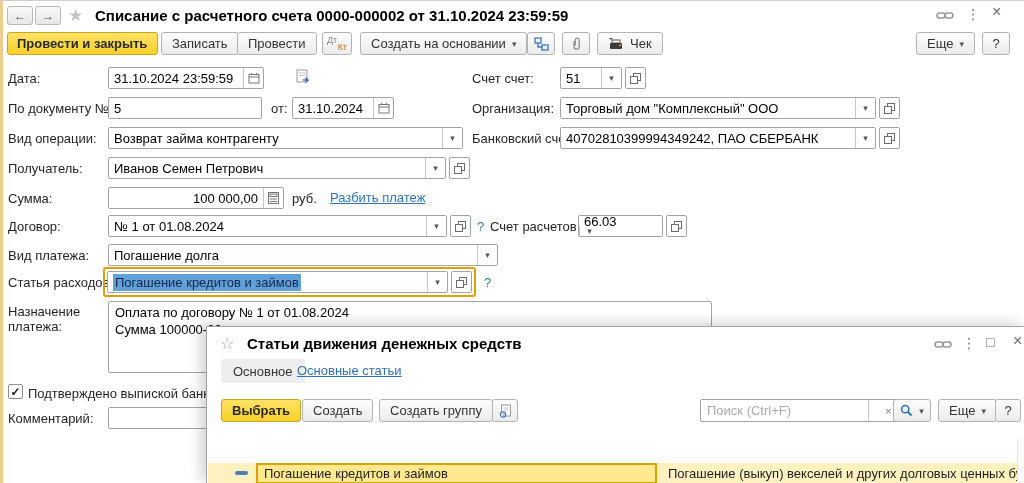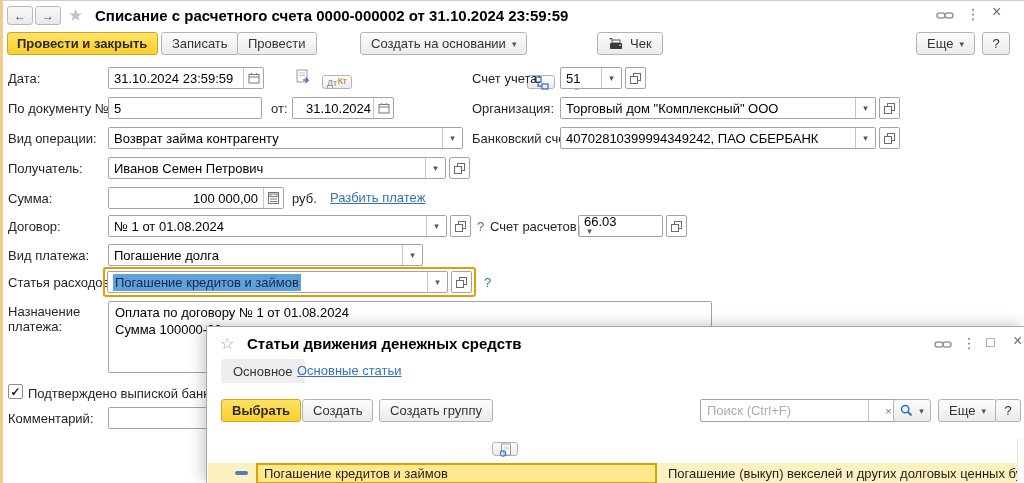--- a/index.html
+++ b/index.html
@@ -24,22 +24,22 @@
              border-radius:2px; display:flex; align-items:center; justify-content:center; }
   .focus-ring { position:absolute; border:2px solid #e0a100; border-radius:3px; pointer-events:none; }
   .sel { background:#62a0d8; color:#10284f; padding:1px 2px; }
 
   
   .btn { position:absolute; height:23px; border:1px solid #b3b3b3; border-radius:3px;
          background:linear-gradient(#fdfdfd,#ebebeb); color:#333; font-size:13px;
          display:flex; align-items:center; justify-content:center; padding:0 10px; white-space:nowrap; }
   .btn.yellow { background:linear-gradient(#ffe266,#fbd02b); border-color:#c8a728; font-weight:bold; color:#2b2b2b; }
   .btn .dd { font-size:9px; color:#555; margin-left:6px; }
-  .iconbtn { position:absolute; width:28px; height:14px; border:1px solid #b3b3b3; border-radius:3px;
-             background:linear-gradient(#fdfdfd,#ebebeb); display:flex; justify-content:center;margin-top:43px; }
+  .iconbtn { position:absolute; width:28px; height:23px; border:1px solid #b3b3b3; border-radius:3px;
+             background:linear-gradient(#fdfdfd,#ebebeb); display:flex; align-items:center; justify-content:center; }
   .navbtn { position:absolute; width:26px; height:19px; border:1px solid #b9b9b9; border-radius:3px;
             background:linear-gradient(#fafafa,#e7e7e7); color:#4a4a4a; font-size:12px;
             display:flex; align-items:center; justify-content:center; }
   .winctl { position:absolute; color:#6f6f6f; font-size:14px; line-height:14px; cursor:pointer; }
 
   .link { position:absolute; font-size:13px; color:#3173b5; text-decoration:underline; white-space:nowrap; cursor:pointer; }
   .help-q { position:absolute; font-size:13px; color:#2e74b5; cursor:pointer; }
 
   .title-main { position:absolute; font-size:15px; font-weight:bold; color:#000; white-space:nowrap; }
 
@@ -172,21 +172,21 @@
     <line x1="4" y1="4" x2="10" y2="4" stroke="#c2c2c2"></line>
     <line x1="4" y1="6.5" x2="10" y2="6.5" stroke="#c2c2c2"></line>
     <path d="M8 11 h5 l-2.5 -2.5 M13 11 l-2.5 2.5" fill="none" stroke="#3f74c2" stroke-width="1.4"></path>
   </svg>
 
   <div class="lbl" style="left:8px; top:100px;">По документу №:</div>
   <div class="fld" style="left:108px; top:96px; width:154px;">
     <span class="txt">5</span>
   </div>
   <div class="lbl" style="left:271px; top:100px;">от:</div>
-  <div class="fld" style="left:292px; top:96px; width:102px;padding-left:8px;">
+  <div class="fld" style="left:292px; top:96px; width:102px;">
     <span class="txt">31.10.2024</span>
     <span class="seg">
       <svg width="12" height="12" viewBox="0 0 12 12">
           <rect x="1" y="2.5" width="10" height="8.5" fill="none" stroke="#777"></rect>
           <line x1="1" y1="5" x2="11" y2="5" stroke="#777"></line>
           <line x1="3.5" y1="1" x2="3.5" y2="3" stroke="#777"></line>
           <line x1="8.5" y1="1" x2="8.5" y2="3" stroke="#777"></line>
         </svg>
     </span>
   </div>
@@ -242,21 +242,21 @@
     <span class="seg">▾</span>
   </div>
   <div class="chooser" style="left:666px; top:214px;">
     <svg width="11" height="11" viewBox="0 0 11 11">
         <rect x="3.5" y="0.5" width="7" height="7" fill="#fff" stroke="#6b6b6b"></rect>
         <rect x="0.5" y="3.5" width="7" height="7" fill="#fff" stroke="#6b6b6b"></rect>
       </svg>
   </div>
 
   <div class="lbl" style="left:8px; top:247px;">Вид платежа:</div>
-  <div class="fld" style="left:108px; top:243px; width:315px;">
+  <div class="fld" style="left:108px; top:243px; width:390px;">
     <span class="txt">Погашение долга</span>
     <span class="seg">▾</span>
   </div>
 
   <div class="lbl" style="left:8px; top:274px;">Статья расходов:</div>
   <div class="fld" style="left:107px; top:270px; width:341px;">
     <span class="txt">
         <span class="sel">Погашение кредитов и займов</span>
       </span>
     <span class="seg">▾</span>
@@ -277,21 +277,21 @@
   <div class="checkbox" style="left:8px; top:383px;">
     <span>✓</span>
   </div>
   <div class="lbl" style="left:28px; top:385px;">Подтверждено выпиской банка:</div>
 
   <div class="lbl" style="left:8px; top:410px;">Комментарий:</div>
   <div class="fld" style="left:108px; top:406px; width:340px;">
     <span class="txt"></span>
   </div>
 
-  <div class="lbl" style="left:472px; top:70px;">Счет учета:</div>
+  <div class="lbl" style="left:472px; top:70px;">Счет счет:</div>
   <div class="fld" style="left:560px; top:66px; width:62px;">
     <span class="txt">51</span>
     <span class="seg">▾</span>
   </div>
   <div class="chooser" style="left:625px; top:66px;">
     <svg width="11" height="11" viewBox="0 0 11 11">
         <rect x="3.5" y="0.5" width="7" height="7" fill="#fff" stroke="#6b6b6b"></rect>
         <rect x="0.5" y="3.5" width="7" height="7" fill="#fff" stroke="#6b6b6b"></rect>
       </svg>
   </div>

